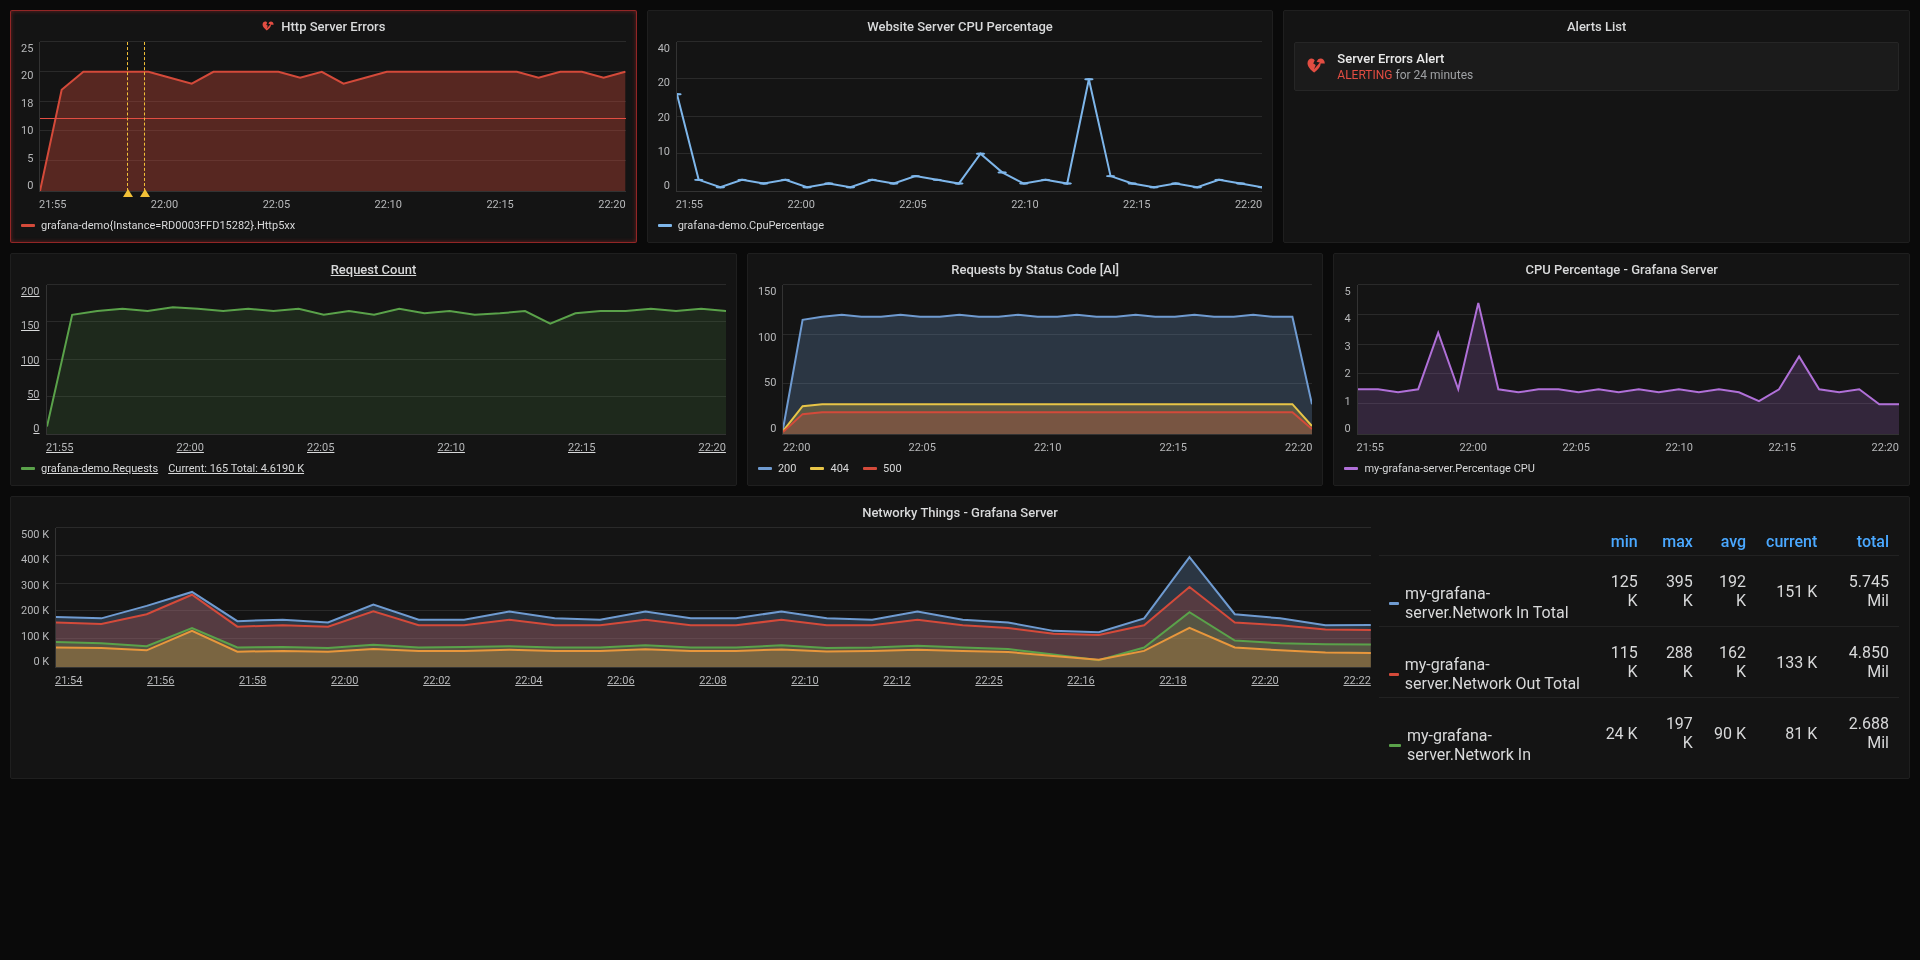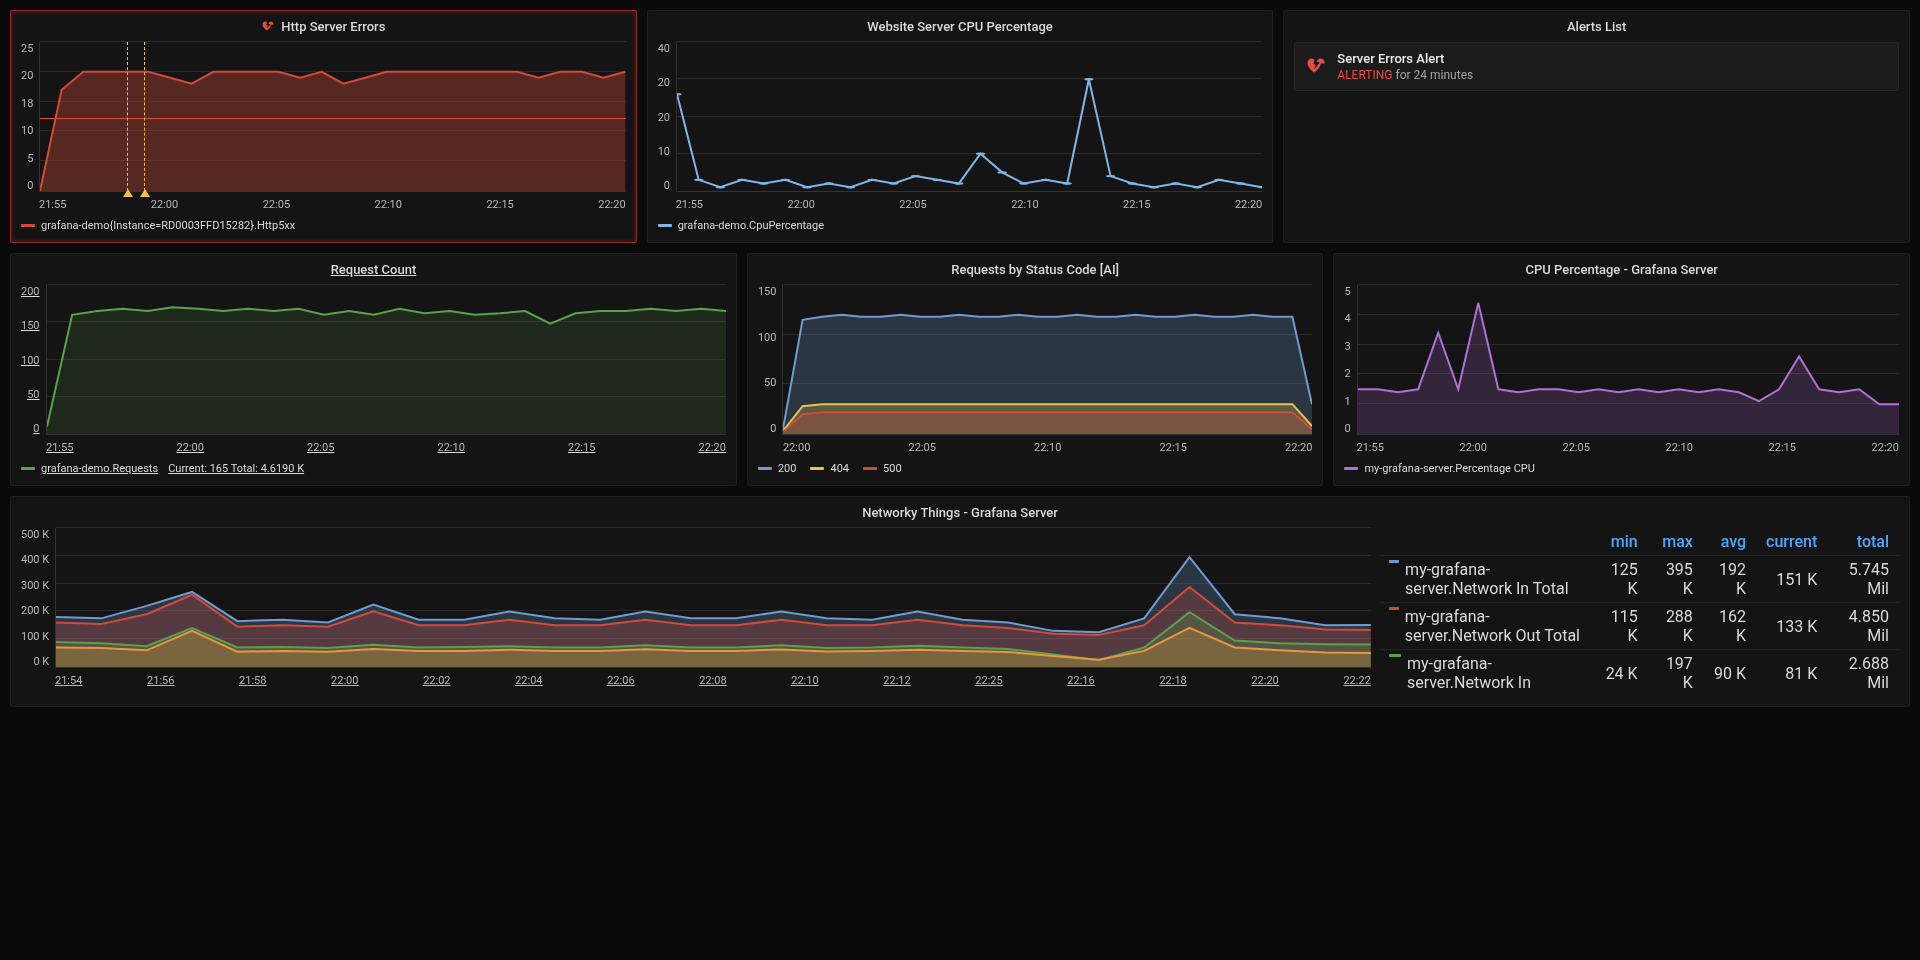--- a/index.html
+++ b/index.html
@@ -113,21 +113,21 @@
 }
 .net-table th {
   color:#4aa8ff; font-weight:500; text-align:right;
   padding:4px 10px;
 }
 .net-table td {
   padding:4px 10px; text-align:right; color:#d8d9da;
   border-top:1px solid #222;
 }
 .net-table td.name { text-align:left; }
-.net-table .namecell{ display:flex; align-items:flex-start; gap:6px;}
+.net-table .namecell{ display:flex; align-items:center; gap:6px;margin-top:24px;}
 svg { display:block; }
 .heart-broken {
   color:#e24d42;
 }
 </style>
 </head>
 <body>
 
 <div class="dashboard">
 

